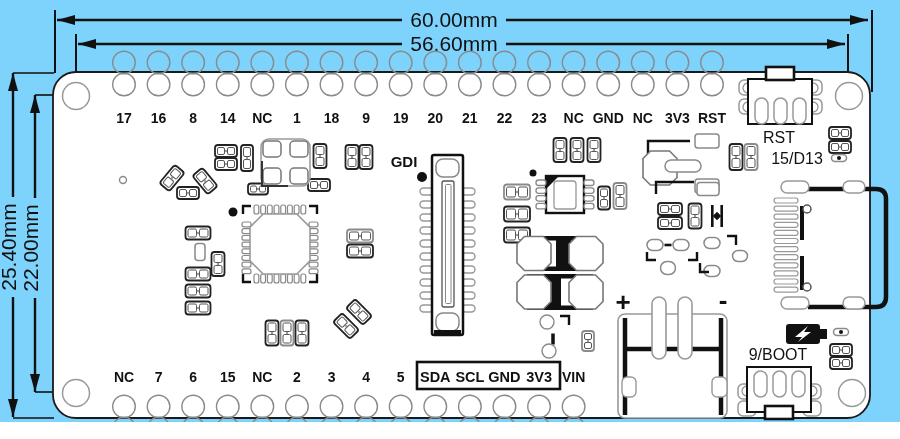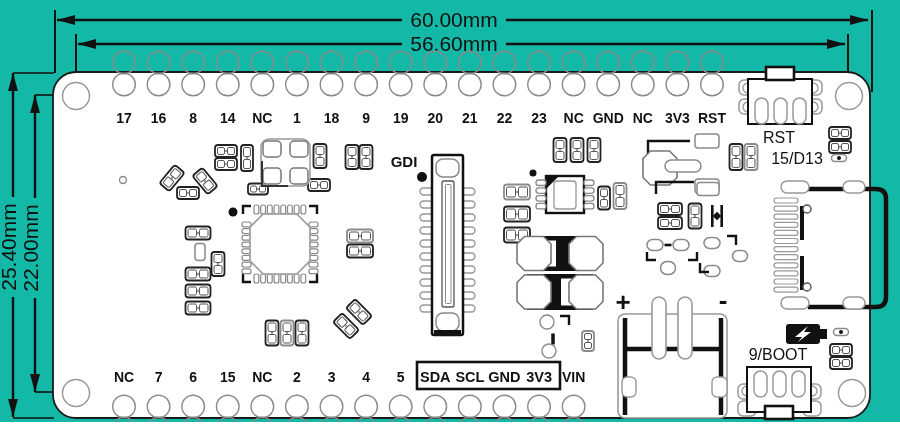--- a/index.html
+++ b/index.html
@@ -1,16 +1,16 @@
 <!DOCTYPE html>
 <html><head>
 <meta charset="utf-8">
 <style>
   html,body{margin:0;padding:0;background:#fff;}
-  #stage{width:900px;height:422px;position:relative;background:#14b8a6;}
+  #stage{width:900px;height:422px;position:relative;background:#7dd3fc;}
   svg{display:block;}
   text{font-family:"Liberation Sans", sans-serif;fill:#111;}
   .t-dim{font-size:21px;}
   .t-pin{font-size:14px;font-weight:bold;}
   .t-box{font-size:14.5px;font-weight:bold;}
   .t-gdi{font-size:15px;font-weight:bold;}
   .t-ref{font-size:16px;}
   .t-sign{font-size:26px;font-weight:bold;}
   .dimline{stroke:#111;stroke-width:2.4;fill:none;}
   .extline{stroke:#111;stroke-width:2;fill:none;}

